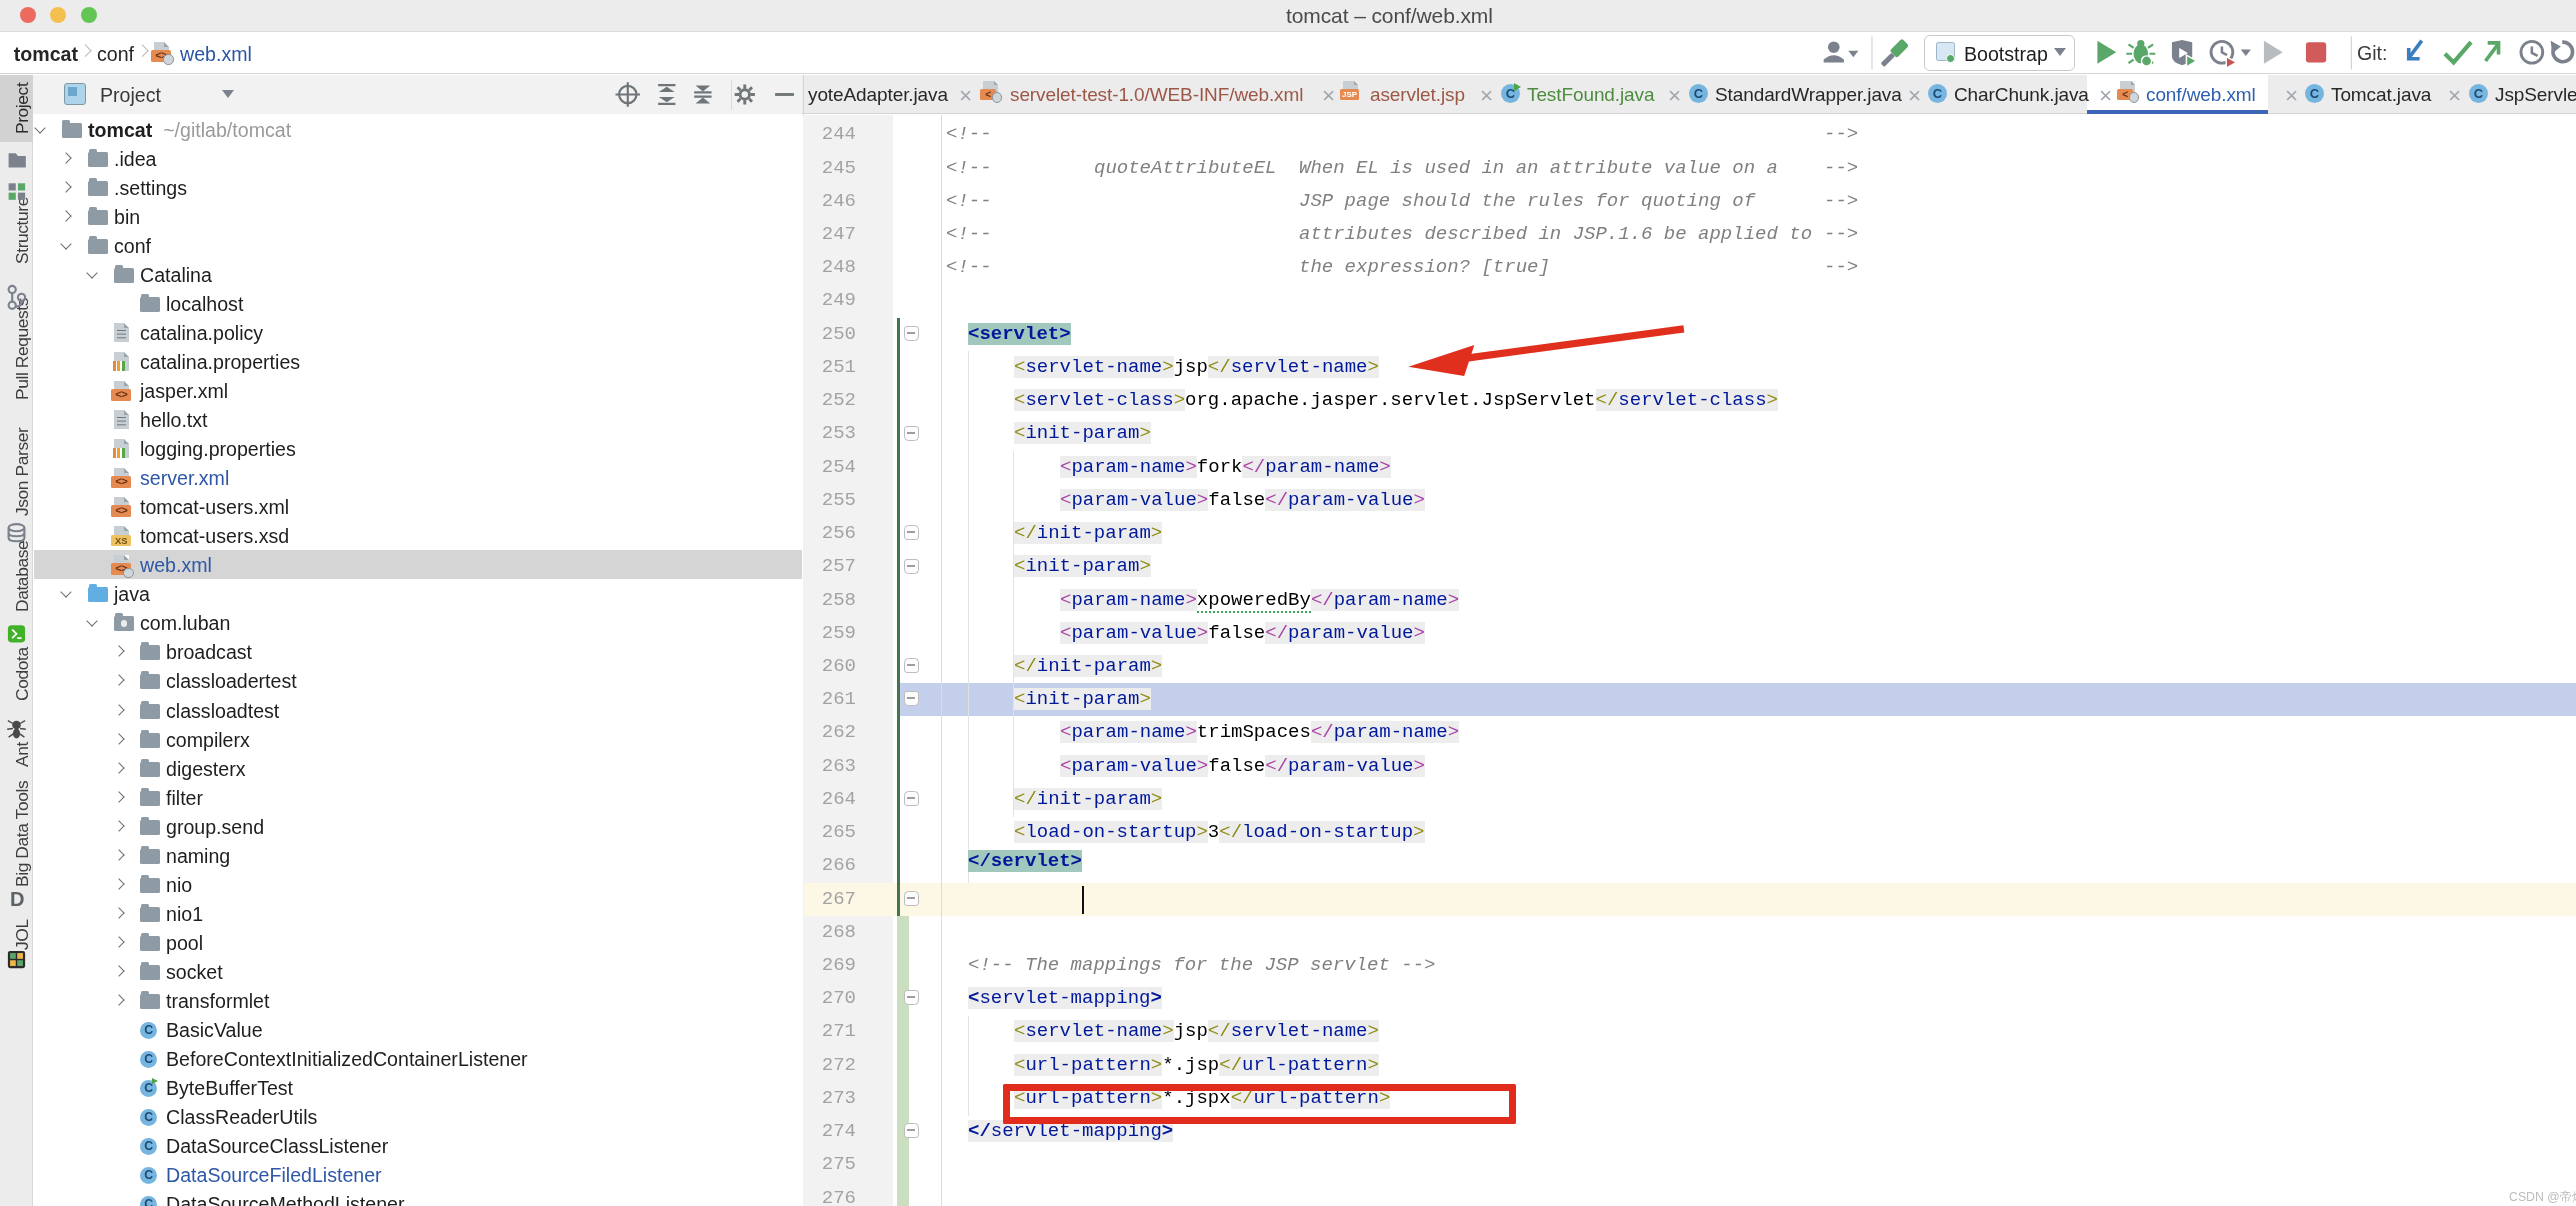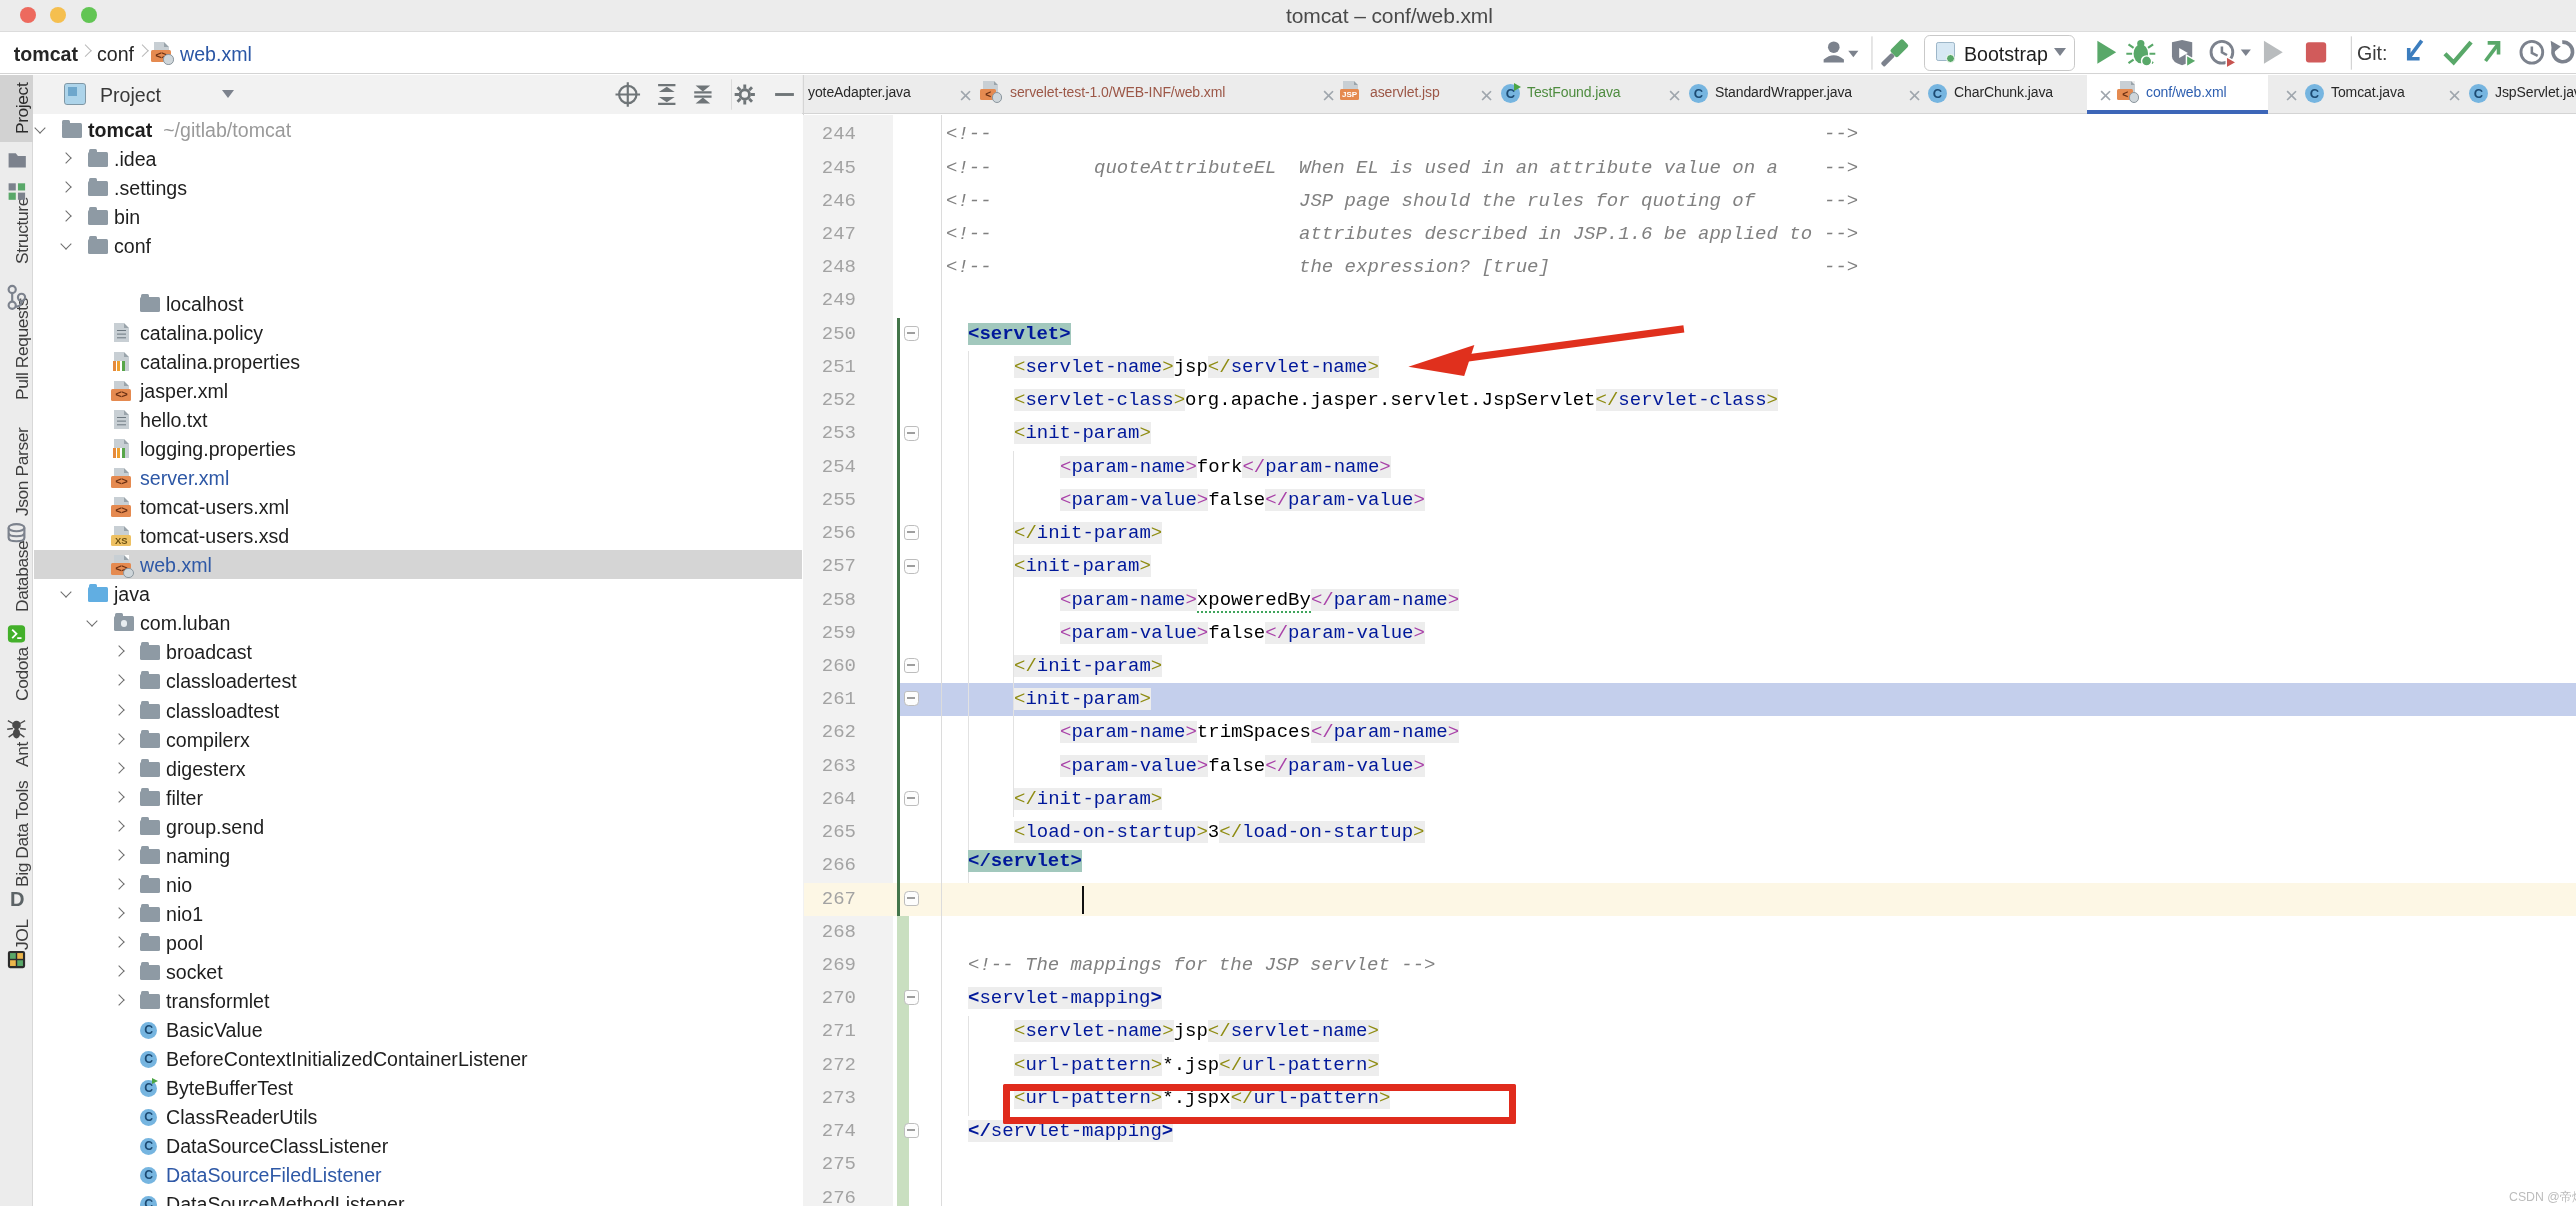--- a/index.html
+++ b/index.html
@@ -32,21 +32,21 @@
 .cico{position:absolute;top:6.5px;width:17.4px;height:17.4px;border-radius:50%;background:#76b5e0;color:#1c4a72;font-size:12.3px;font-weight:700;text-align:center;line-height:17.4px;font-family:"Liberation Sans",sans-serif}
 .runarr{position:absolute;width:0;height:0;border-left:6.5px solid #4ca544;border-top:3.6px solid transparent;border-bottom:3.6px solid transparent;top:5.1px}
 .page{position:absolute;top:5.1px;width:15.2px;height:19px;background:#c8cfd4}
 .page:before{content:'';position:absolute;right:0;top:0;border-style:solid;border-width:0 5.1px 5.1px 0;border-color:#fff #fff #9aa4ab #9aa4ab}
 .blines:after{content:'';position:absolute;left:2.9px;top:6.5px;width:8.7px;height:1.8px;background:#6d7880;box-shadow:0 3.6px 0 #6d7880,0 7.3px 0 #6d7880}
 .bxml:after{content:'<>';position:absolute;left:-2.9px;top:8px;width:20.3px;height:12.3px;background:#e58a50;border-radius:1.5px;color:#6b3013;font-size:11px;font-weight:700;text-align:center;line-height:12.3px;font-family:"Liberation Mono",monospace;letter-spacing:-0.7px}
 .bxs:after{content:'XS';position:absolute;left:-2.9px;top:8.7px;width:20.3px;height:11.6px;background:#eec163;border-radius:1.5px;color:#6b5013;font-size:9.4px;font-weight:700;text-align:center;line-height:11.6px}
 .bprop:after{content:'';position:absolute;left:-1.5px;top:9.4px;width:12.3px;height:9.4px;background:linear-gradient(to right,#e58a3c 0 2.9px,#fff 2.9px 4.4px,#ef9f2e 4.4px 7.3px,#fff 7.3px 8.7px,#57a64a 8.7px 11.6px)}
 .gl{position:absolute;right:-4.4px;bottom:-3.6px;width:10.2px;height:10.2px;border-radius:50%;background:#cfd6da;border:1.5px solid #8b969e;z-index:2}
 .selrow{background:#d5d5d5}
-.tname{position:absolute;top:84px;font-size:14px;color:#282828;white-space:nowrap;letter-spacing:-0.1px}
+.tname{position:absolute;top:84px;font-size:19px;color:#282828;white-space:nowrap;letter-spacing:-0.1px}
 .tx{position:absolute;top:83px;font-size:22.5px;color:#9fa6ad}
 .trust{color:#9c5747}
 .tgreen{color:#4e8c3f}
 .tblue2{color:#2e5fb0}
 #activetab{left:2087px;top:75px;width:181px;height:38px;background:#fff}
 #underline{left:2087px;top:110px;width:181px;height:3.6px;background:#3d66b8}
 .ticoC{position:absolute;top:84px;width:19px;height:19px;border-radius:50%;background:#76b5e0;color:#1c4a72;font-size:13px;font-weight:700;text-align:center;line-height:19px}
 .ticopage{position:absolute;top:81px;width:14.5px;height:18px;background:#c8cfd4}
 .ticopage:before{content:'';position:absolute;right:0;top:0;border-style:solid;border-width:0 4.4px 4.4px 0;border-color:#ececec #ececec #9aa4ab #9aa4ab}
 .tbxml:after{content:'<';position:absolute;left:-2.9px;top:8px;width:16px;height:11px;background:#e58a50;border-radius:1.5px;color:#6b3013;font-size:10.2px;font-weight:700;text-align:center;line-height:11px}
@@ -276,20 +276,25 @@
     </div>
 <div class="trow" style="top:87px">
       <span class="chev chR" style="left:28px"></span>
       <div class="fold" style="left:54px"></div>
       <div class="tlab " style="left:80px">bin</div>
     </div>
 <div class="trow" style="top:116px">
       <span class="chev chD" style="left:28px"></span>
       <div class="fold" style="left:54px"></div>
       <div class="tlab " style="left:80px">conf</div>
+    </div>
+<div class="trow" style="top:145px">
+      <span class="chev chD" style="left:54px"></span>
+      <div class="fold" style="left:80px"></div>
+      <div class="tlab " style="left:106px">Catalina</div>
     </div>
 <div class="trow" style="top:174px">
       <div class="fold" style="left:106px"></div>
       <div class="tlab " style="left:132px">localhost</div>
     </div>
 <div class="trow" style="top:203px">
       <div class="page blines" style="left:80px"></div>
       <div class="tlab " style="left:106px">catalina.policy</div>
     </div>
 <div class="trow" style="top:232px">

